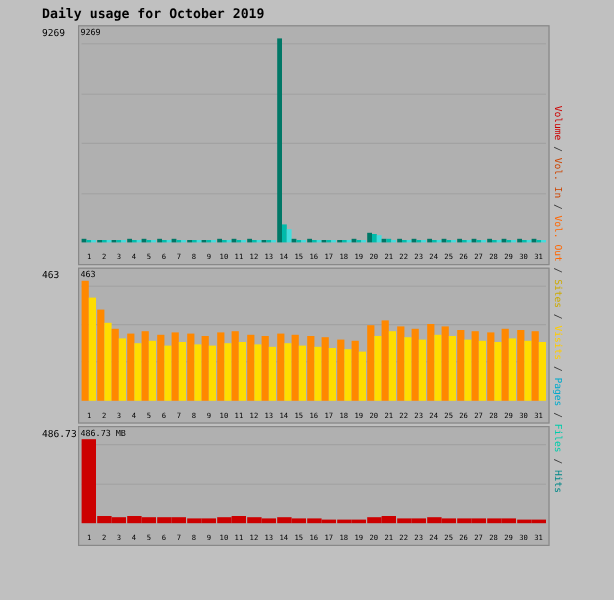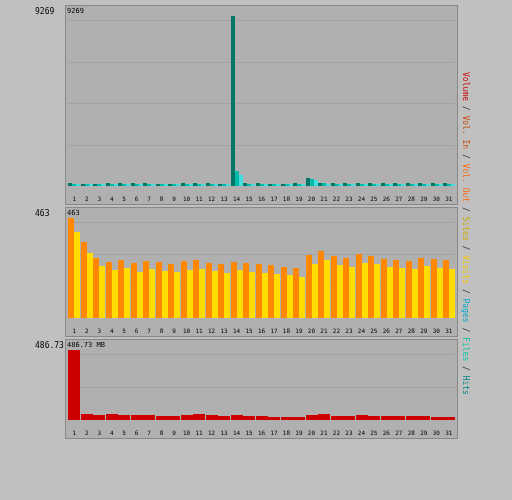--- a/index.html
+++ b/index.html
@@ -23,20 +23,21 @@
       font-weight: bold;
       color: #000;
       margin-bottom: 3px;
       white-space: nowrap;
     }
   </style>
 </head>
 <body>
 
 <div class="chart-container">
+  <div class="title">Daily usage for October 2019</div>
 
   <div style="display:flex; height: calc(100% - 18px);">
 
     <div style="width:30px; position:relative; flex-shrink:0; display:flex; flex-direction:column;">
       <div style="flex:0 0 200px; position:relative;">
         <span style="position:absolute; top:2px; left:0; font-size:8px; color:#000;">9269</span>
       </div>
       <div style="flex:0 0 2px;"></div>
       <div style="flex:0 0 130px; position:relative;">
         <span style="position:absolute; top:2px; left:0; font-size:8px; color:#000;">463</span>

